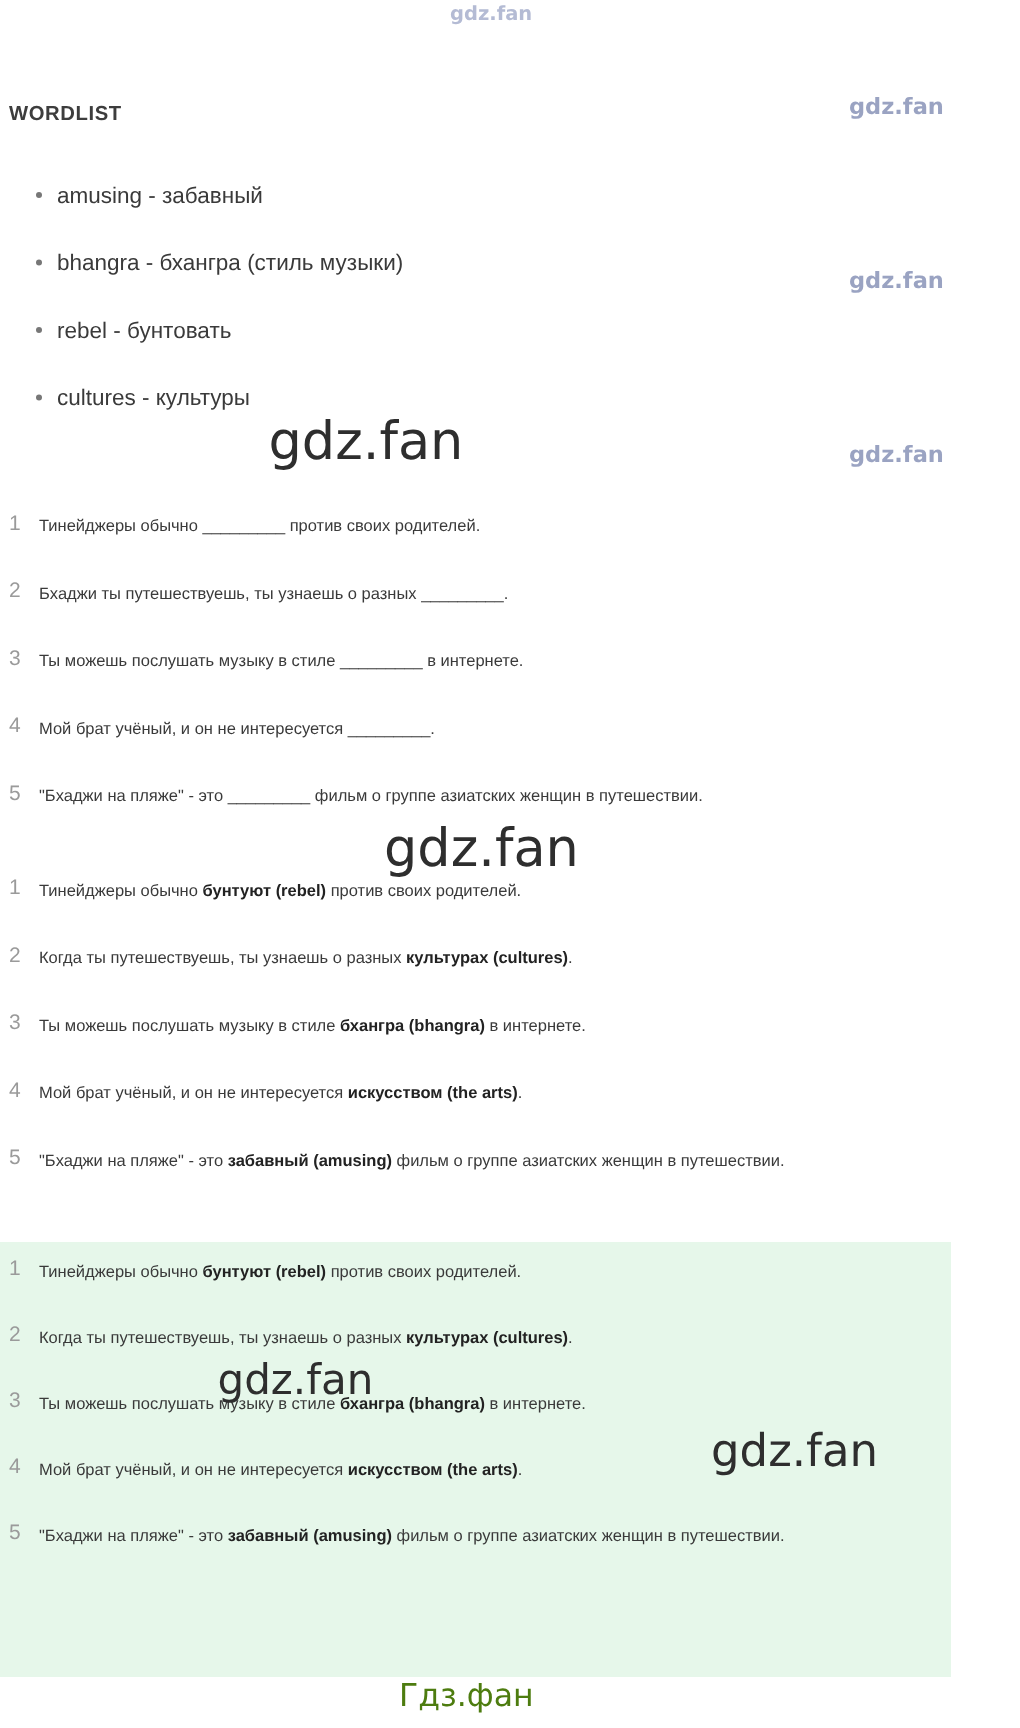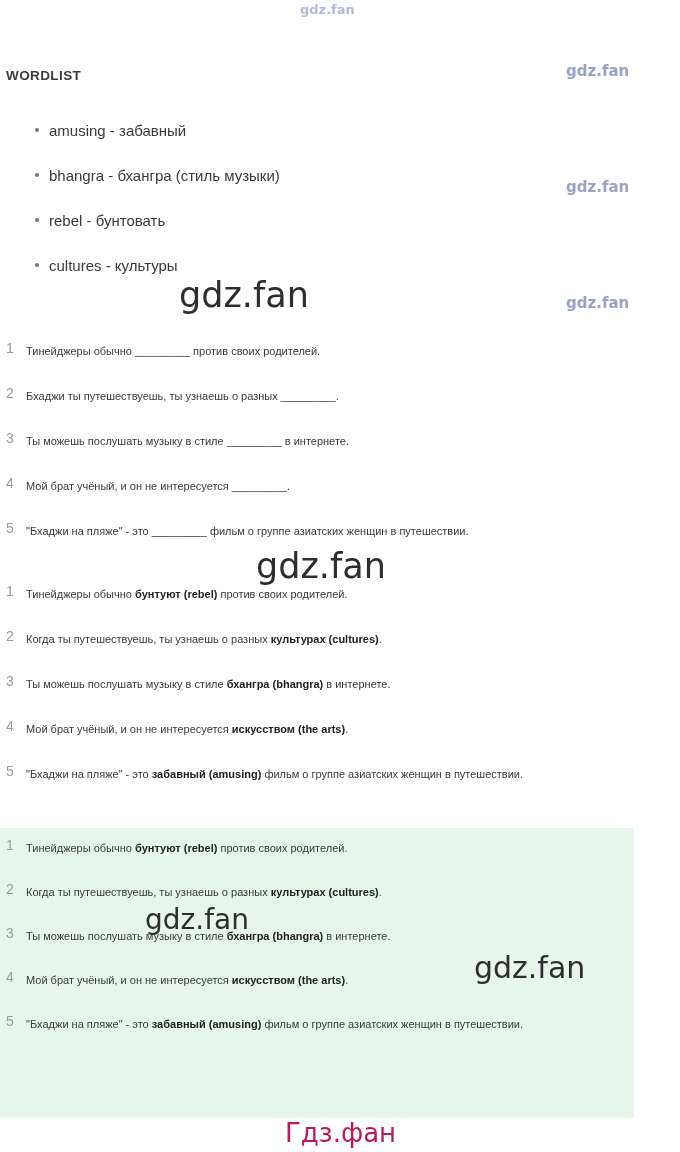--- a/index.html
+++ b/index.html
@@ -36,21 +36,21 @@
     z-index: 5;
   }
   .wm-top      { left: 300px; top: 2px;   font-size: 13px; color: #b4bbd4; }
   .wm-r1       { left: 566px; top: 62px;  font-size: 15px; color: #9aa3c2; }
   .wm-r2       { left: 566px; top: 178px; font-size: 15px; color: #9aa3c2; }
   .wm-r3       { left: 566px; top: 294px; font-size: 15px; color: #9aa3c2; }
   .wm-big1     { left: 179px; top: 275px; font-size: 35px; color: #2e2e2e; font-family: "DejaVu Sans", sans-serif; font-weight: normal; }
   .wm-big2     { left: 256px; top: 546px; font-size: 35px; color: #2e2e2e; font-family: "DejaVu Sans", sans-serif; font-weight: normal; }
   .wm-big3     { left: 145px; top: 903px; font-size: 28px; color: #2e2e2e; font-family: "DejaVu Sans", sans-serif; font-weight: normal; }
   .wm-big4     { left: 474px; top: 950px; font-size: 30px; color: #2e2e2e; font-family: "DejaVu Sans", sans-serif; font-weight: normal; }
-  .wm-bottom   { left: 285px; top: 1118px; font-size: 26px; color: #be185d; font-weight: normal; font-family: "DejaVu Sans", sans-serif; }
+  .wm-bottom   { left: 266px; top: 1118px; font-size: 21px; color: #4d7c0f; font-weight: normal; font-family: "DejaVu Sans", sans-serif; }
 
   
   .intro {
     position: absolute;
     left: 6px;
     top: 31px;
     width: 660px;
     font-size: 15.5px;
     color: #3a3a3a;
   }
@@ -60,21 +60,21 @@
     left: 6px;
     top: 68px;
     font-size: 13.5px;
     font-weight: bold;
     letter-spacing: 0.4px;
     color: #3d3d3d;
   }
 
   .wordlist {
     position: absolute;
-    left: 17px;
+    left: 6px;
     top: 118px;
     width: 520px;
     margin: 0;
     padding: 0;
     list-style: none;
   }
   .wordlist li {
     position: relative;
     padding-left: 32px;
     height: 45px;

